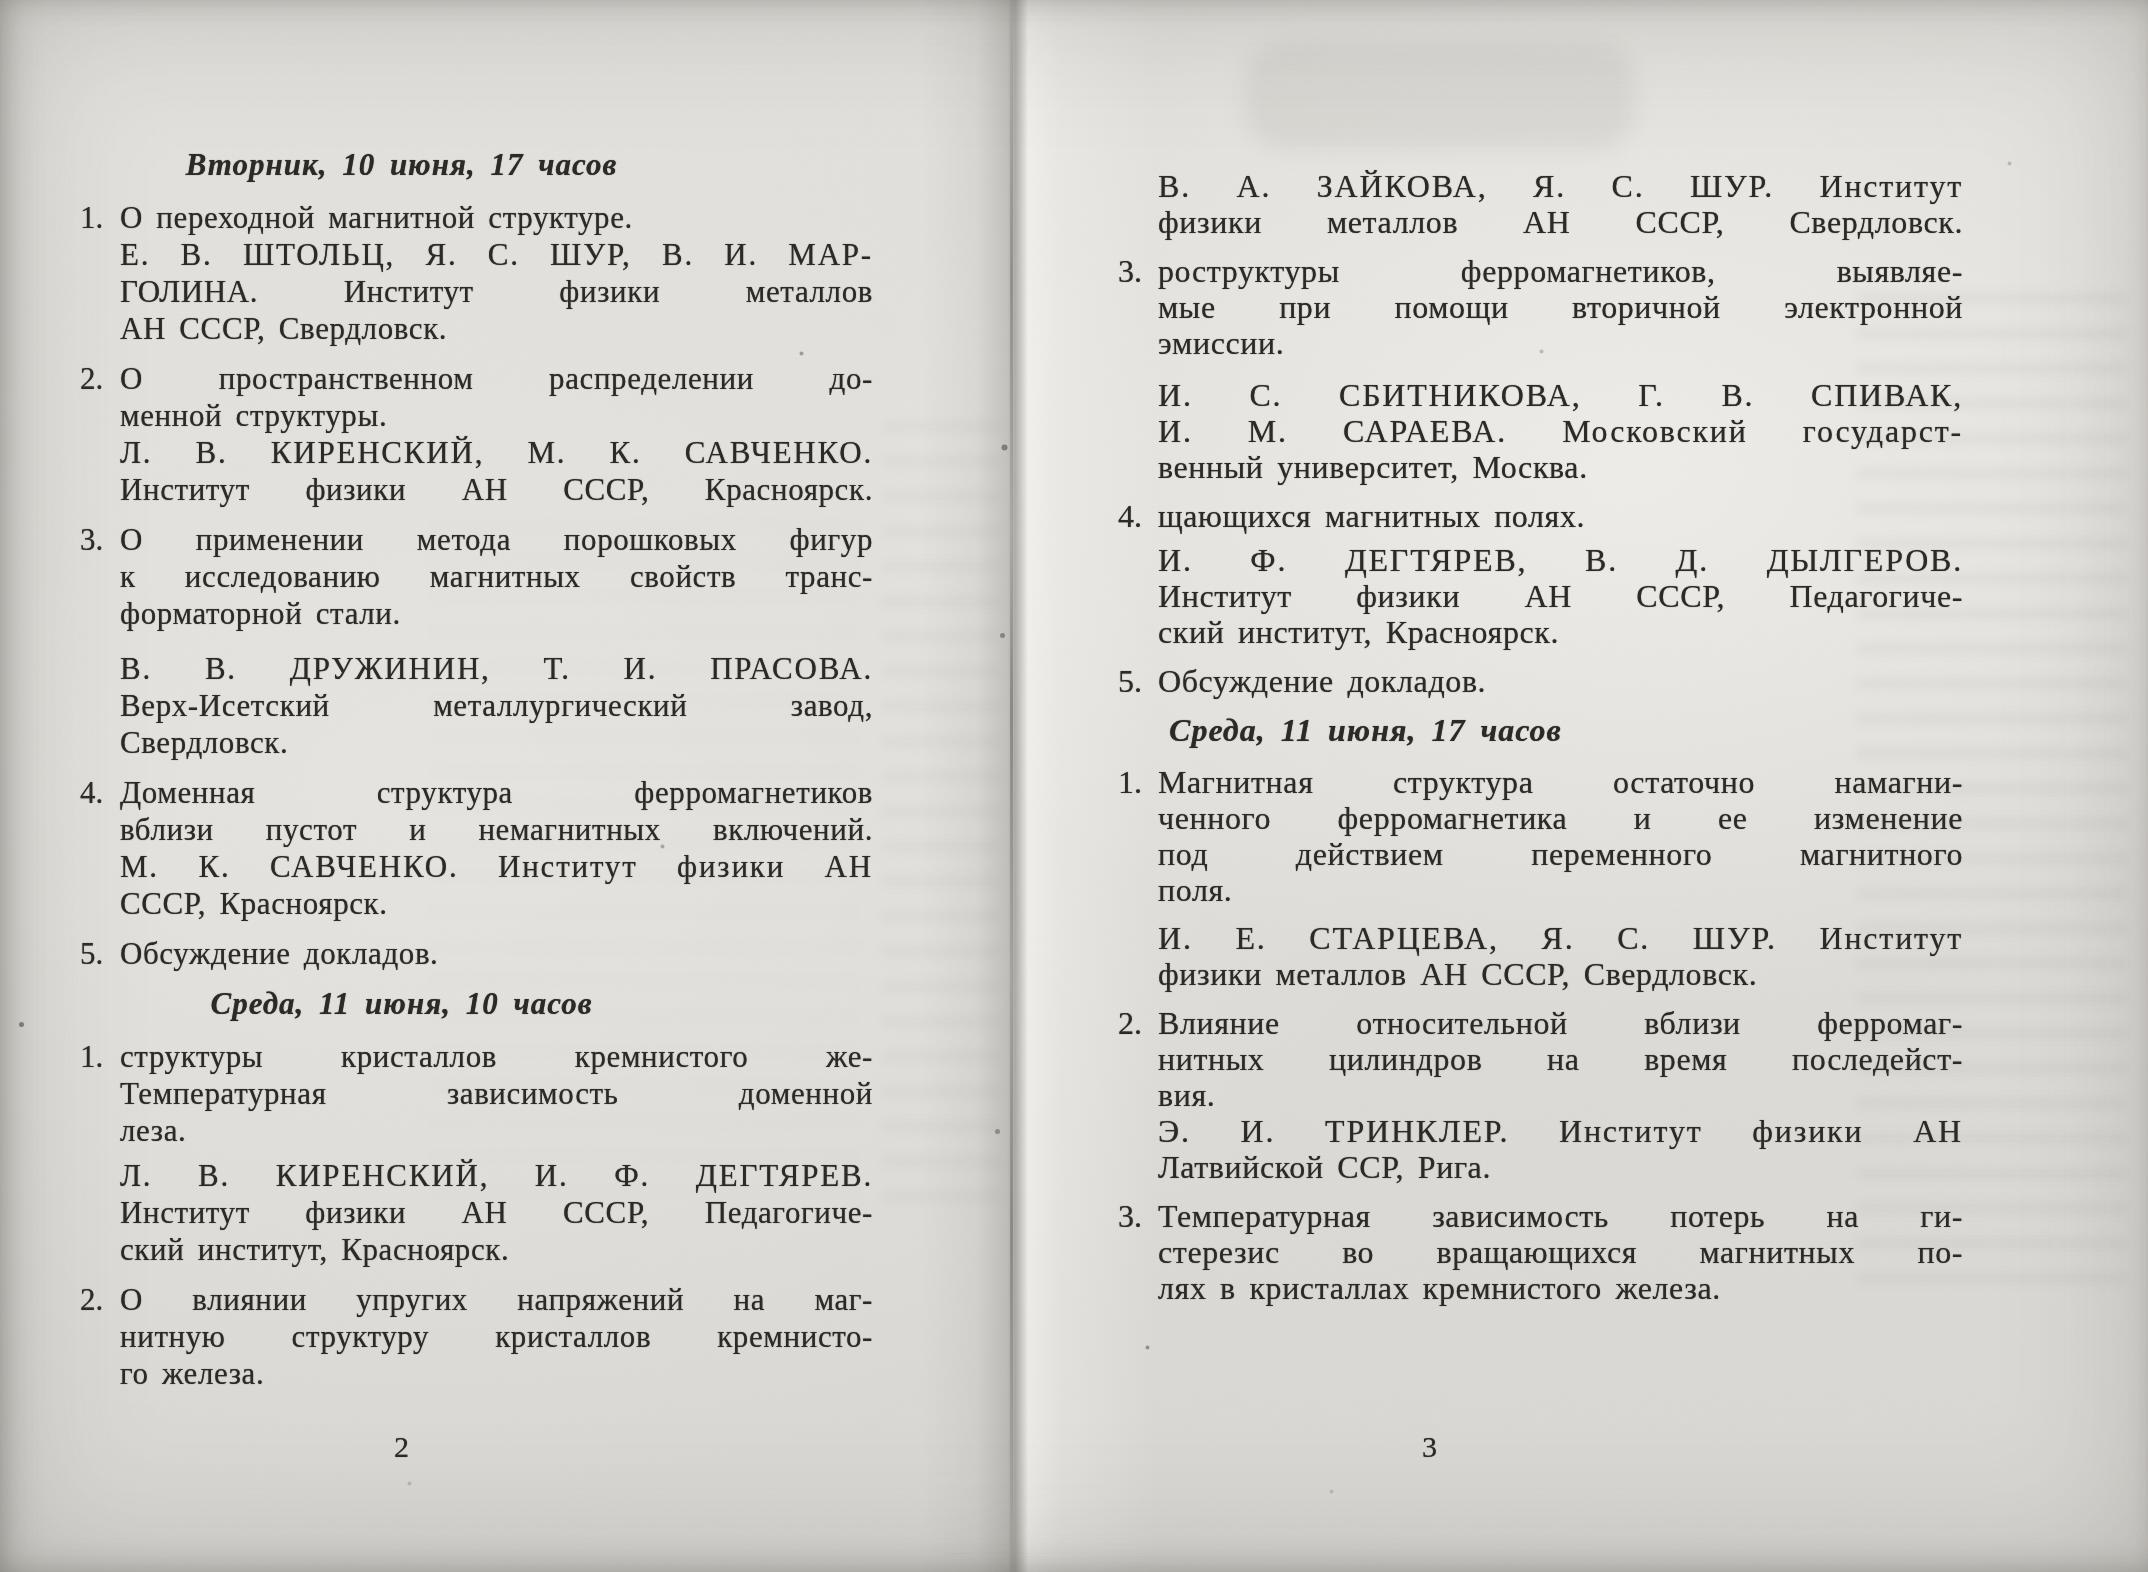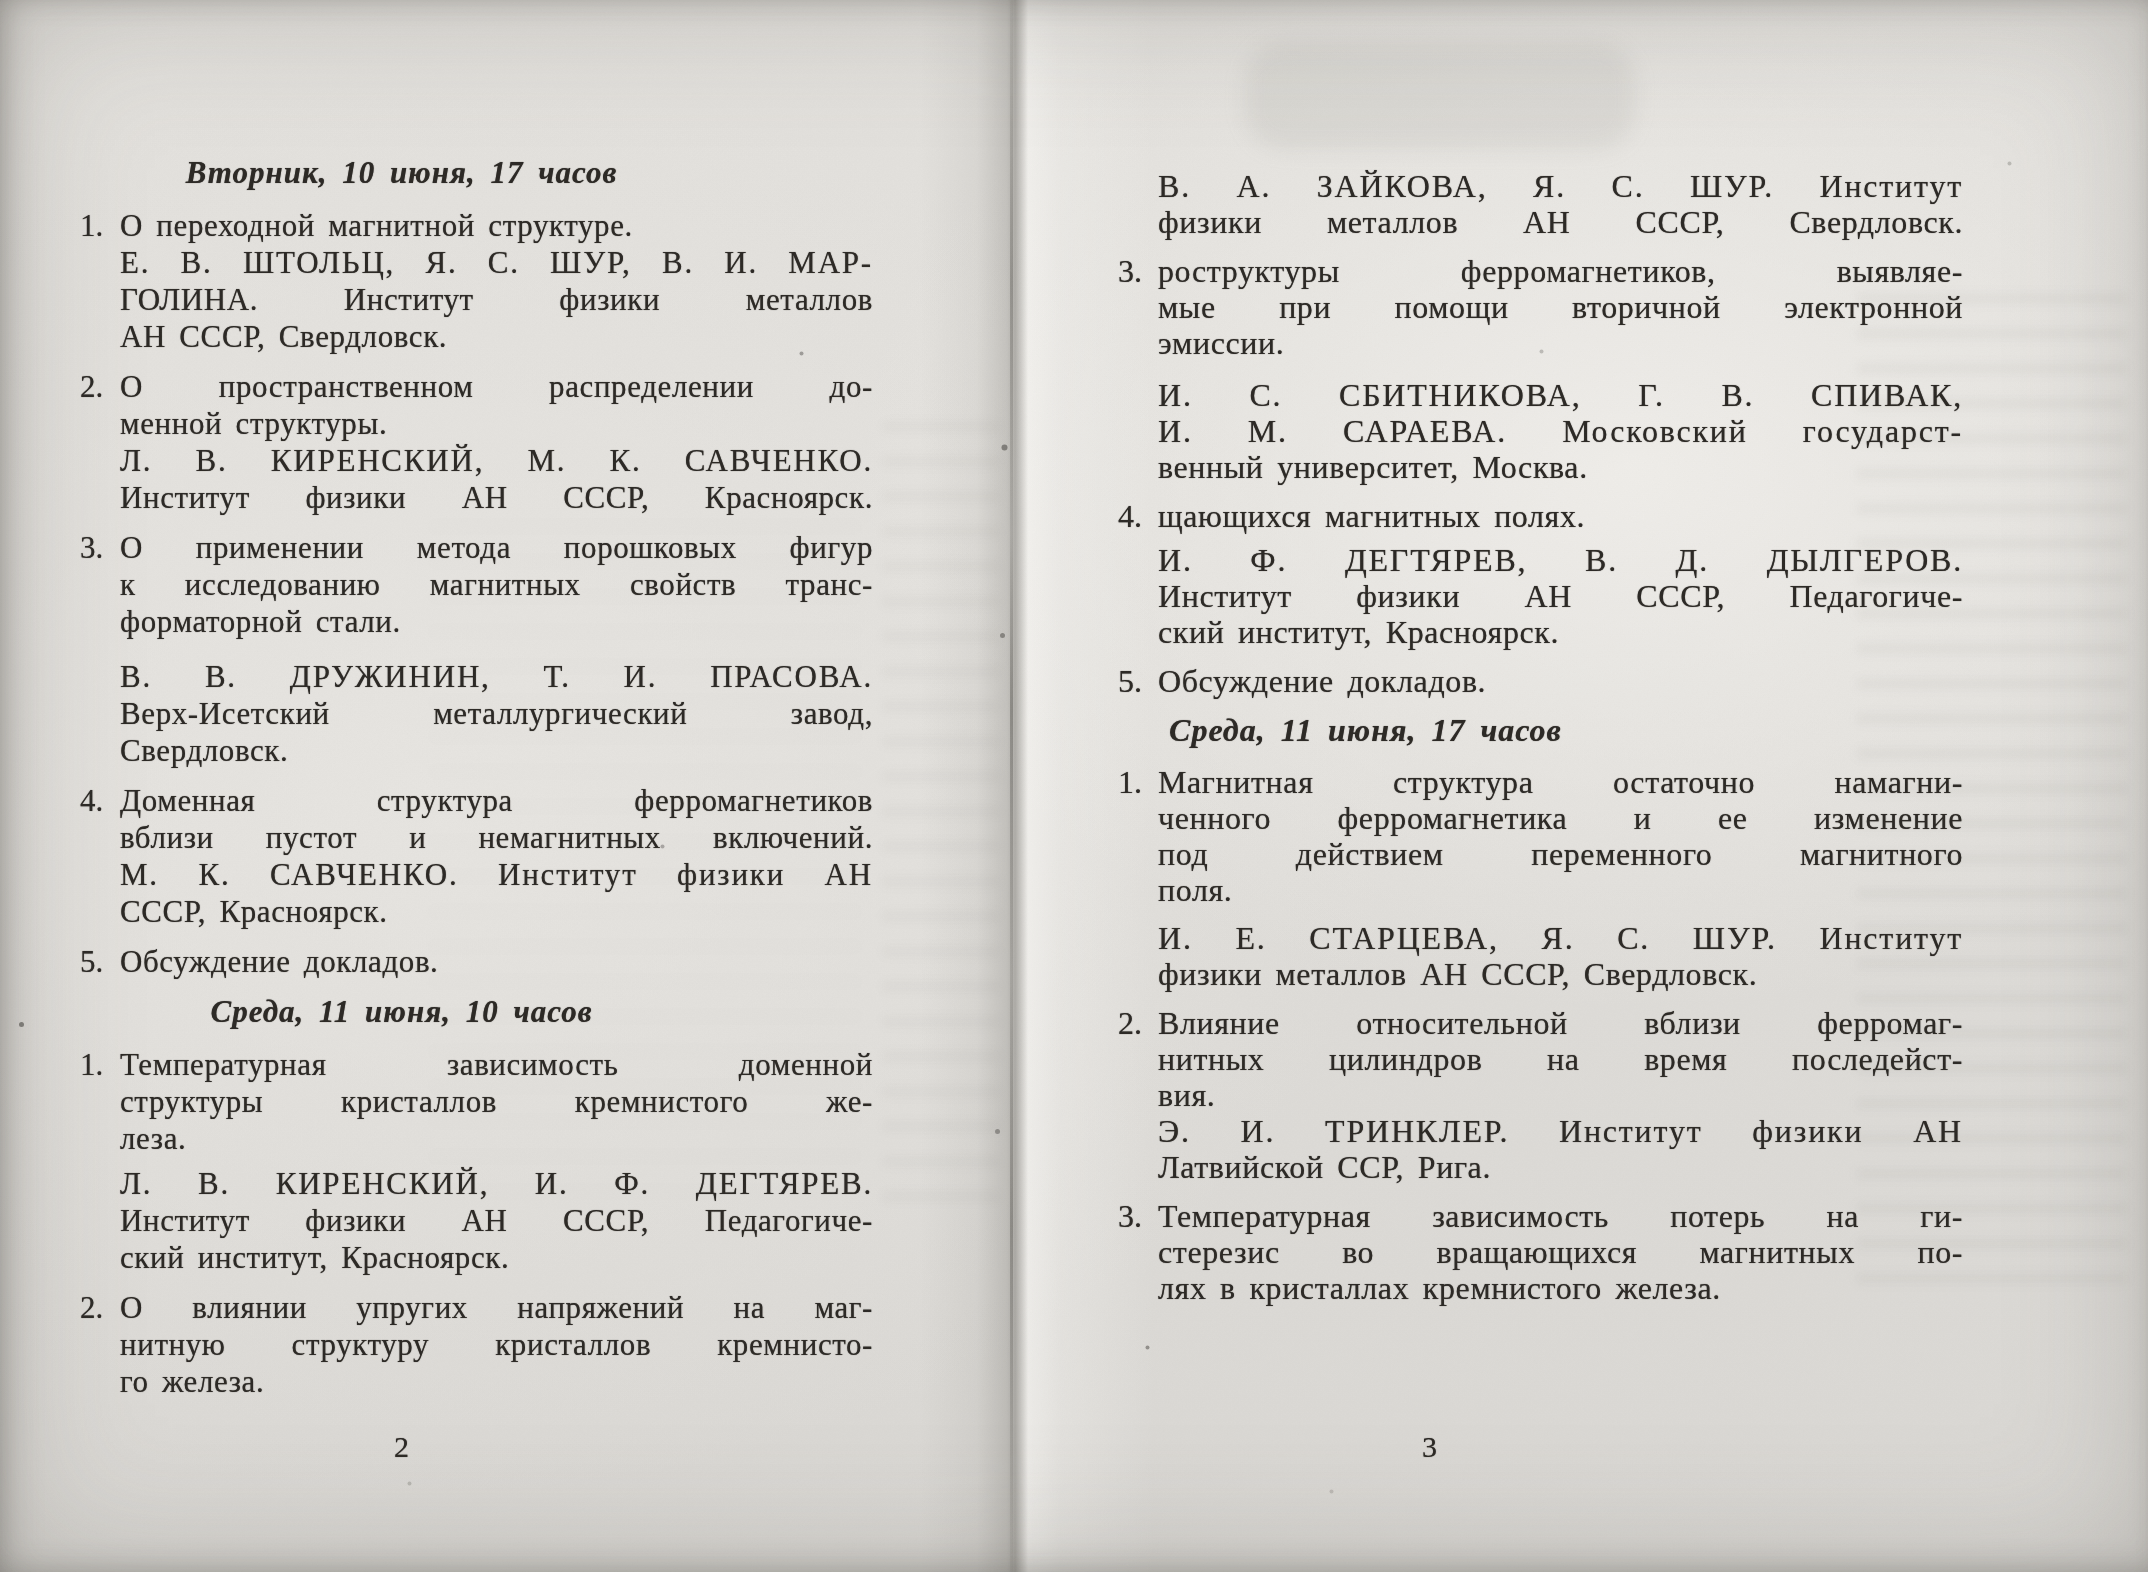--- a/index.html
+++ b/index.html
@@ -74,21 +74,21 @@
       1540px 350px 0 0.5px rgba(80,78,72,0.30),
       2008px 162px 0 0.5px rgba(80,78,72,0.28),
       661px 845px 0 0.5px rgba(55,53,49,0.35),
       408px 1482px 0 0.5px rgba(80,78,72,0.25),
       1330px 1490px 0 0.5px rgba(80,78,72,0.22);
   }
   .noise{position:absolute;inset:0;z-index:7;pointer-events:none;opacity:.6;}
 
   
   .page{position:absolute;color:#2b2824;z-index:2;text-shadow:0 0 1px rgba(43,40,36,0.75);}
-  .page-left{left:80px;top:144px;width:793px;font-size:31px;line-height:37px;}
+  .page-left{left:80px;top:136px;width:793px;font-size:31px;line-height:37px;}
   .page-right{left:1118px;top:168px;width:845px;font-size:32px;line-height:36px;}
 
   .session-header{
     font-style:italic;font-weight:bold;text-align:center;
     margin:10px 0 16px 0;letter-spacing:1px;word-spacing:6px;
   }
   .page-left .session-header{padding-right:150px;}
   .page-right .session-header{padding-right:350px;}
 
   .item{display:flex;margin-bottom:13px;}
@@ -158,22 +158,22 @@
       <div class="item">
         <span class="num">5.</span>
         <div class="body">
           <div class="ln">Обсуждение докладов.</div>
         </div>
       </div>
       <div class="session-header">Среда, 11 июня, 10 часов</div>
       <div class="item">
         <span class="num">1.</span>
         <div class="body">
+          <div class="ln j">структуры кристаллов кремнистого же-</div>
           <div class="ln j">Температурная зависимость доменной</div>
-          <div class="ln j">структуры кристаллов кремнистого же-</div>
           <div class="ln">леза.</div>
           <div class="ln j caps" style="margin-top: 8px;">Л. В. КИРЕНСКИЙ, И. Ф. ДЕГТЯРЕВ.</div>
           <div class="ln j">Институт физики АН СССР, Педагогиче-</div>
           <div class="ln">ский институт, Красноярск.</div>
         </div>
       </div>
       <div class="item">
         <span class="num">2.</span>
         <div class="body">
           <div class="ln j">О влиянии упругих напряжений на маг-</div>

